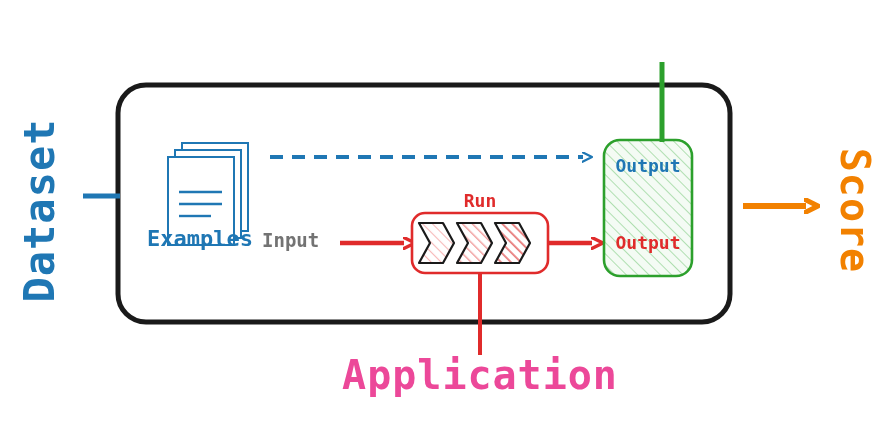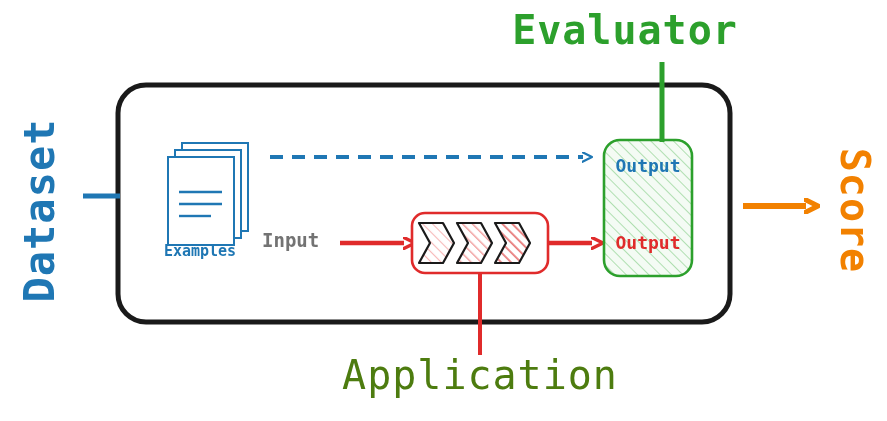--- a/index.html
+++ b/index.html
@@ -71,32 +71,32 @@
     font-weight: bold;
     color: #2ca02c;
     letter-spacing: 1px;
   }
   .label-application {
     left: 300px;
     top: 355px;
     width: 360px;
     text-align: center;
     font-size: 40px;
-    font-weight: normal;
-    color: #4d7c0f;
+    font-weight: bold;
+    color: #ec4899;
     letter-spacing: 1px;
   }
 
   
   .label-examples {
     left: 130px;
-    top: 244px;
+    top: 228px;
     width: 140px;
     text-align: center;
-    font-size: 15px;
+    font-size: 22px;
     font-weight: bold;
     color: #1f77b4;
   }
   .label-optional {
     left: 330px;
     top: 133px;
     width: 200px;
     text-align: center;
     font-size: 18px;
     font-weight: bold;
@@ -231,27 +231,27 @@
 
     <g>
       <line x1="743" y1="206" x2="806" y2="206" stroke="#f28100" stroke-width="6" marker-end="url(#arrowOrange)"></line>
     </g>
   </svg>
 
   <div class="txt label-dataset">Dataset</div>
 
   <div class="txt label-score">Score</div>
 
-  <div class="txt label-evaluator">Evaluator</div>
 
   <div class="txt label-application">Application</div>
 
   <div class="txt label-examples">Examples</div>
 
 
   <div class="txt label-input">Input</div>
 
+  <div class="txt label-run">Run</div>
 
   <div class="txt label-output-top">Output</div>
 
   <div class="txt label-output-bottom">Output</div>
 
 </div>
 
 </body></html>

